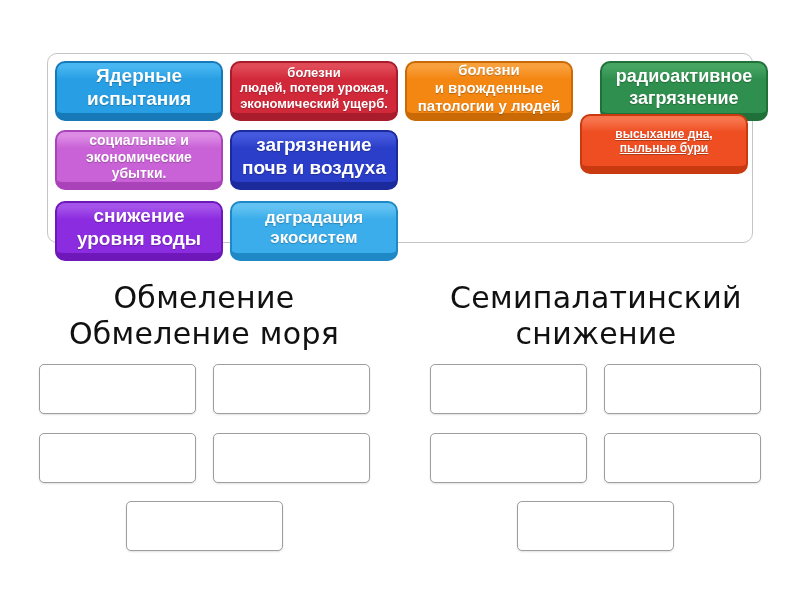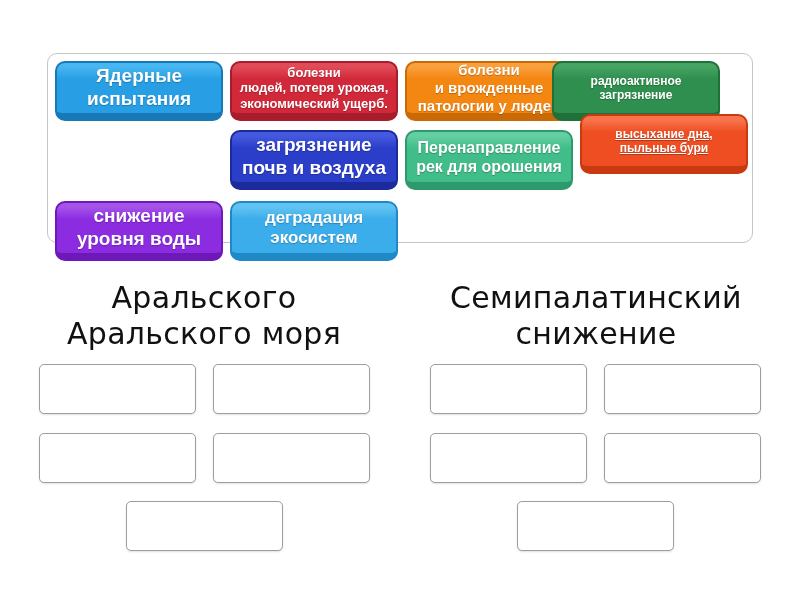--- a/index.html
+++ b/index.html
@@ -73,35 +73,36 @@
 <div class="stage">
   <div class="panel" id="word-bank">
       <div class="tile" style="left: 7px; top: 7px; font-size: 19px; --main: #289fe4; --light: #47b6f1; --dark: #1879b8;">Ядерные
 испытания</div>
       <div class="tile" style="left: 182px; top: 7px; font-size: 13px; --main: #d2293a; --light: #e04b57; --dark: #a81c2b;">болезни
 людей, потеря урожая,
 экономический ущерб.</div>
       <div class="tile" style="left: 357px; top: 7px; font-size: 15px; --main: #f48612; --light: #f8a03c; --dark: #c96a06;">болезни
 и врожденные
 патологии у людей</div>
-      <div class="tile" style="left: 504px; top: 7px; font-size: 12px; --main: #2f8f4e; --light: #46a463; --dark: #20703a;">радиоактивное
+      <div class="tile" style="left: 552px; top: 7px; font-size: 18px; --main: #2f8f4e; --light: #46a463; --dark: #20703a;">радиоактивное
 загрязнение</div>
+      <div class="tile" style="left: 7px; top: 76px; font-size: 14px; --main: #ca62d7; --light: #dc8ce5; --dark: #aa42ba;">социальные и
+экономические
+убытки.</div>
       <div class="tile" style="left: 182px; top: 76px; font-size: 19px; --main: #2b3ec9; --light: #4459de; --dark: #1c2b9c;">загрязнение
 почв и воздуха</div>
-      <div class="tile" style="left: 357px; top: 76px; font-size: 16px; --main: #41bd89; --light: #63cfa2; --dark: #2d9a6d;">Перенаправление
-рек для орошения</div>
       <div class="tile" style="left: 532px; top: 60px; font-size: 12px; text-decoration: underline; --main: #ef4e22; --light: #f8744c; --dark: #c93a10;">высыхание дна,
 пыльные бури</div>
       <div class="tile" style="left: 7px; top: 147px; font-size: 19px; --main: #8c2ce0; --light: #a554ea; --dark: #6f18ba;">снижение
 уровня воды</div>
       <div class="tile" style="left: 182px; top: 147px; font-size: 17px; --main: #3badea; --light: #62c3f2; --dark: #1f88c6;">деградация
 экосистем</div>
     </div>
   <div id="categories">
-      <div class="cat-title" style="left: 24px;">Аральского Аральского моря</div>
+      <div class="cat-title" style="left: 24px;">Обмеление Обмеление моря</div>
       <div class="drop-zone" style="left: 39px; top: 364px;"></div>
       <div class="drop-zone" style="left: 213px; top: 364px;"></div>
       <div class="drop-zone" style="left: 39px; top: 433px;"></div>
       <div class="drop-zone" style="left: 213px; top: 433px;"></div>
       <div class="drop-zone" style="left: 126px; top: 501px;"></div>
       <div class="cat-title" style="left: 416px;">Семипалатинский снижение</div>
       <div class="drop-zone" style="left: 430px; top: 364px;"></div>
       <div class="drop-zone" style="left: 604px; top: 364px;"></div>
       <div class="drop-zone" style="left: 430px; top: 433px;"></div>
       <div class="drop-zone" style="left: 604px; top: 433px;"></div>

